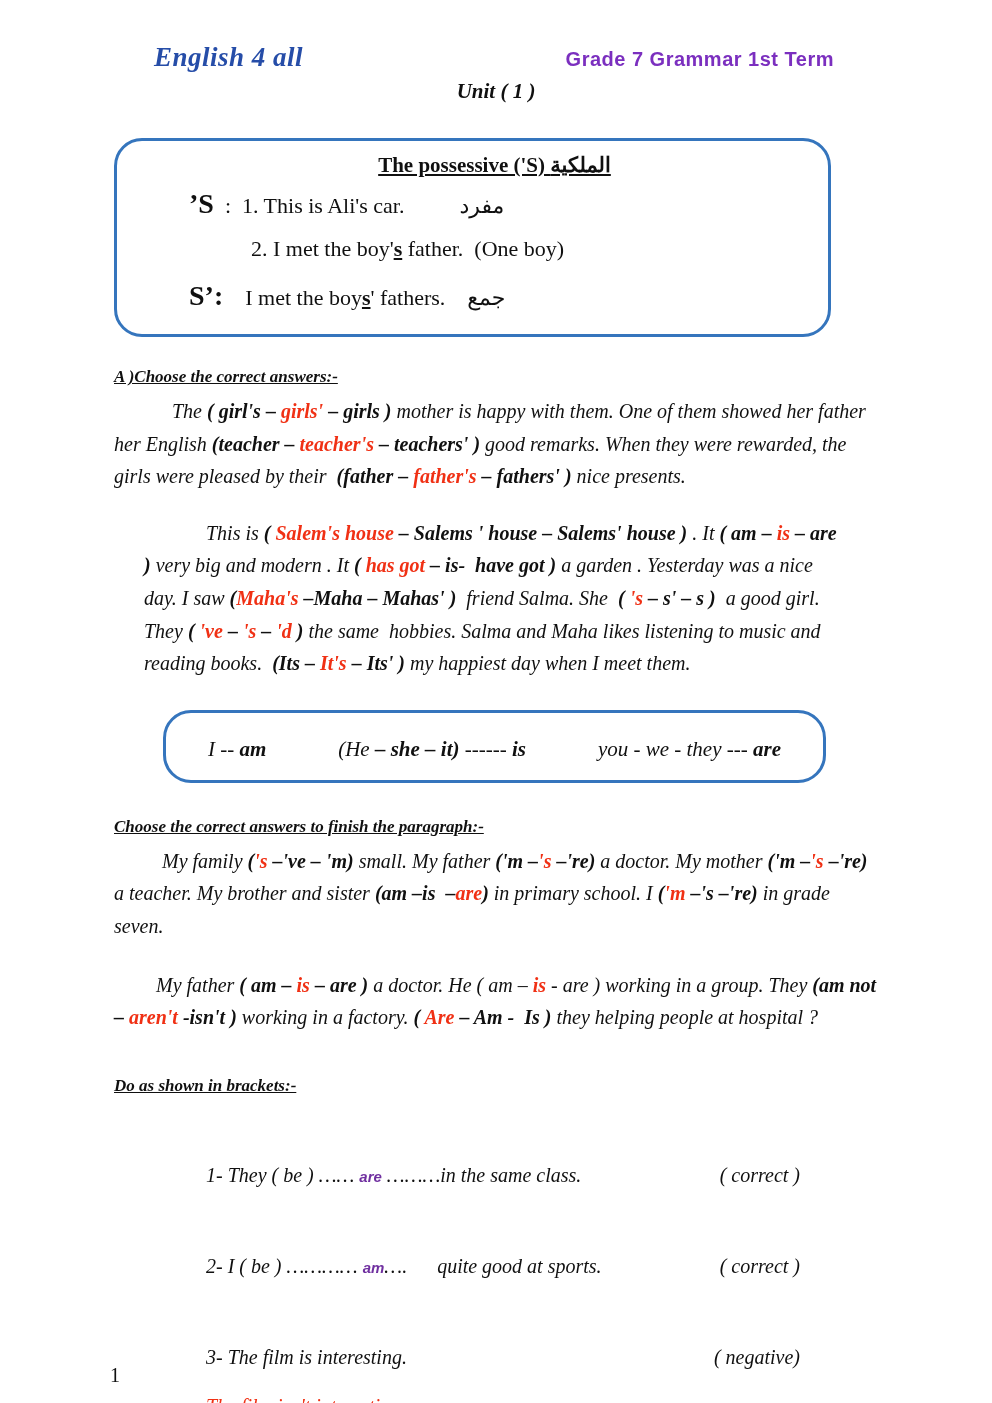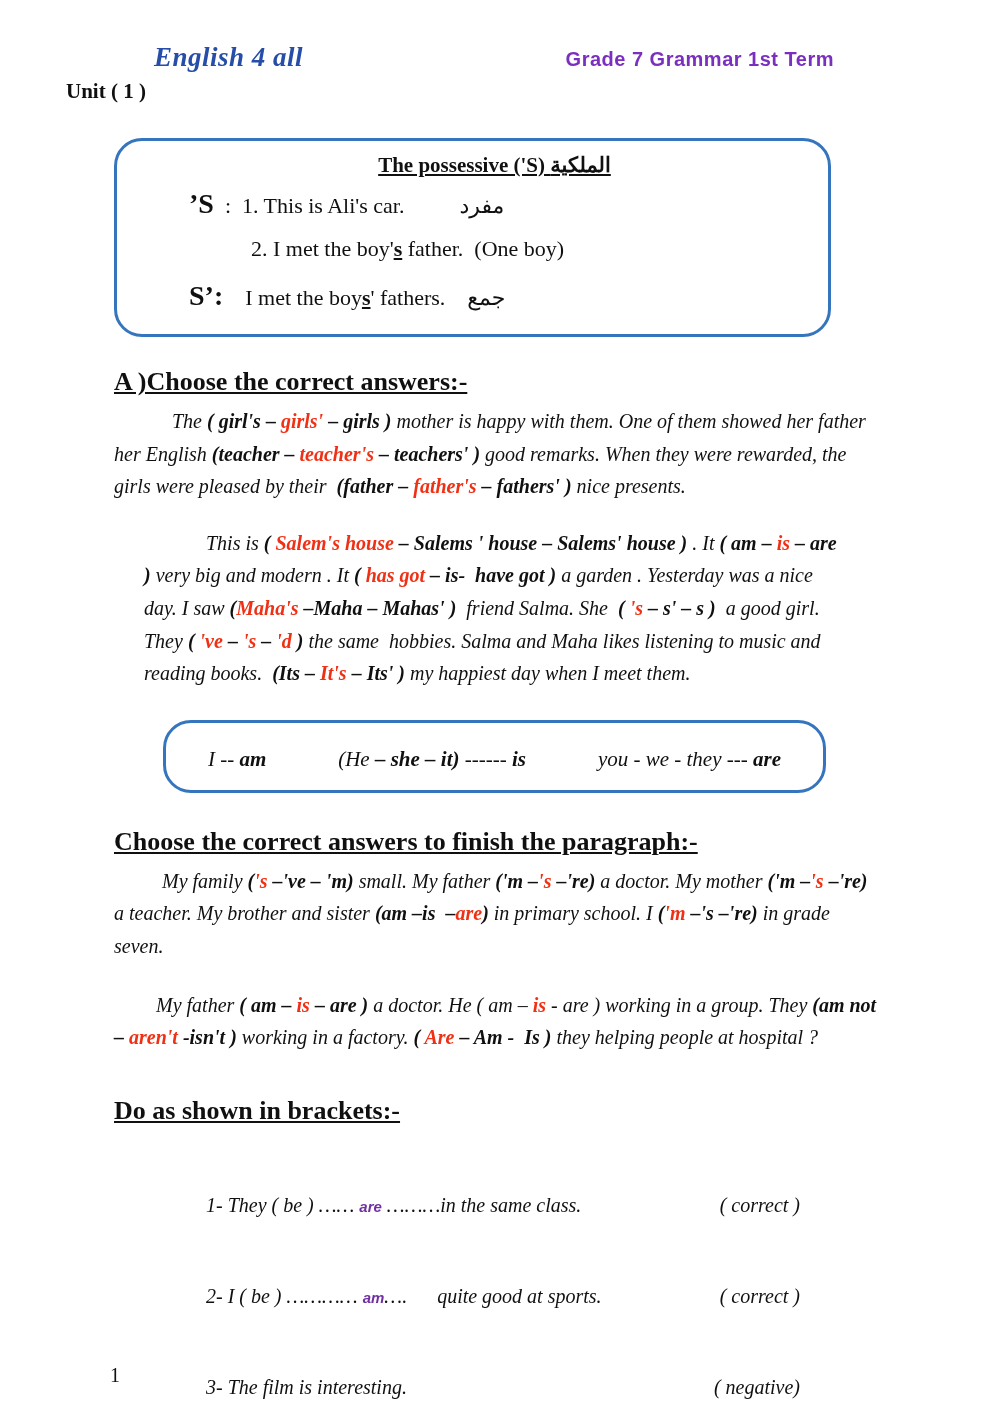--- a/index.html
+++ b/index.html
@@ -5,36 +5,36 @@
   * { box-sizing: border-box; }
   html, body { margin: 0; padding: 0; background: #ffffff; }
   .page {
     width: 860px; height: 1403px; margin: 0 auto; position: relative;
     background: #ffffff; color: #101010; overflow: hidden;
     font-family: "Liberation Serif", "DejaVu Serif", serif;
   }
   .header { display: flex; justify-content: space-between; align-items: baseline; padding: 42px 92px 0 88px; }
   .header-left { font-size: 27px; font-weight: 700; font-style: italic; color: var(--header_blue, #264da8); letter-spacing: .5px; }
   .header-right { font-family: "Liberation Sans", "DejaVu Sans", sans-serif; font-size: 20px; font-weight: 700; color: var(--header_purple, #7b2fbf); letter-spacing: .5px; }
-  .unit-title { text-align: left; font-size: 21px; font-weight: 700; margin-top: 6px; }
+  .unit-title { text-align: center; font-size: 21px; font-weight: 700; font-style: italic; margin-top: 6px; }
 
   .box { border: 3px solid var(--box_border, #3575bd); border-radius: 28px; background: #fff; }
   .possessive-box { margin: 34px 95px 0 48px; padding: 12px 34px 22px; }
   .box-title { text-align: center; font-size: 21px; font-weight: 700; }
   .underlined { text-decoration: underline; margin-left: 44px; }
   .verb-box { margin: 30px 100px 0 97px; padding: 10px 42px 18px; }
   .verb-box .box-title { font-style: italic; }
   .verb-row { display: flex; justify-content: space-between; font-size: 21px; font-style: italic; margin-top: 14px; white-space: pre-wrap; }
 
   .pos-row { font-size: 22px; white-space: pre-wrap; }
   .pos-row-1 { margin: 10px 0 0 38px; }
   .pos-row-2 { margin: 16px 0 0 100px; }
   .pos-row-3 { margin: 18px 0 0 38px; }
 
-  .heading { font-size: 26px; font-weight: 700; text-decoration: underline; margin: 30px 48px 0; }
+  .heading { font-size: 17px; font-weight: 700; font-style: italic; text-decoration: underline; margin: 30px 48px 0; }
   .heading-b { margin-top: 34px; }
   .heading-c { margin-top: 42px; }
 
   .para { font-size: 20px; font-style: italic; line-height: 1.63; white-space: pre-wrap; margin: 8px 48px 0; }
   .para-a1 { text-indent: 58px; }
   .para-a2 { margin: 24px 80px 0 78px; text-indent: 62px; }
   .para-b1 { margin-top: 8px; text-indent: 48px; }
   .para-b2 { margin-top: 26px; text-indent: 42px; }
 
   .do-row { display: flex; justify-content: space-between; align-items: baseline; font-size: 20px; font-style: italic; margin: 28px 126px 0 140px; }

